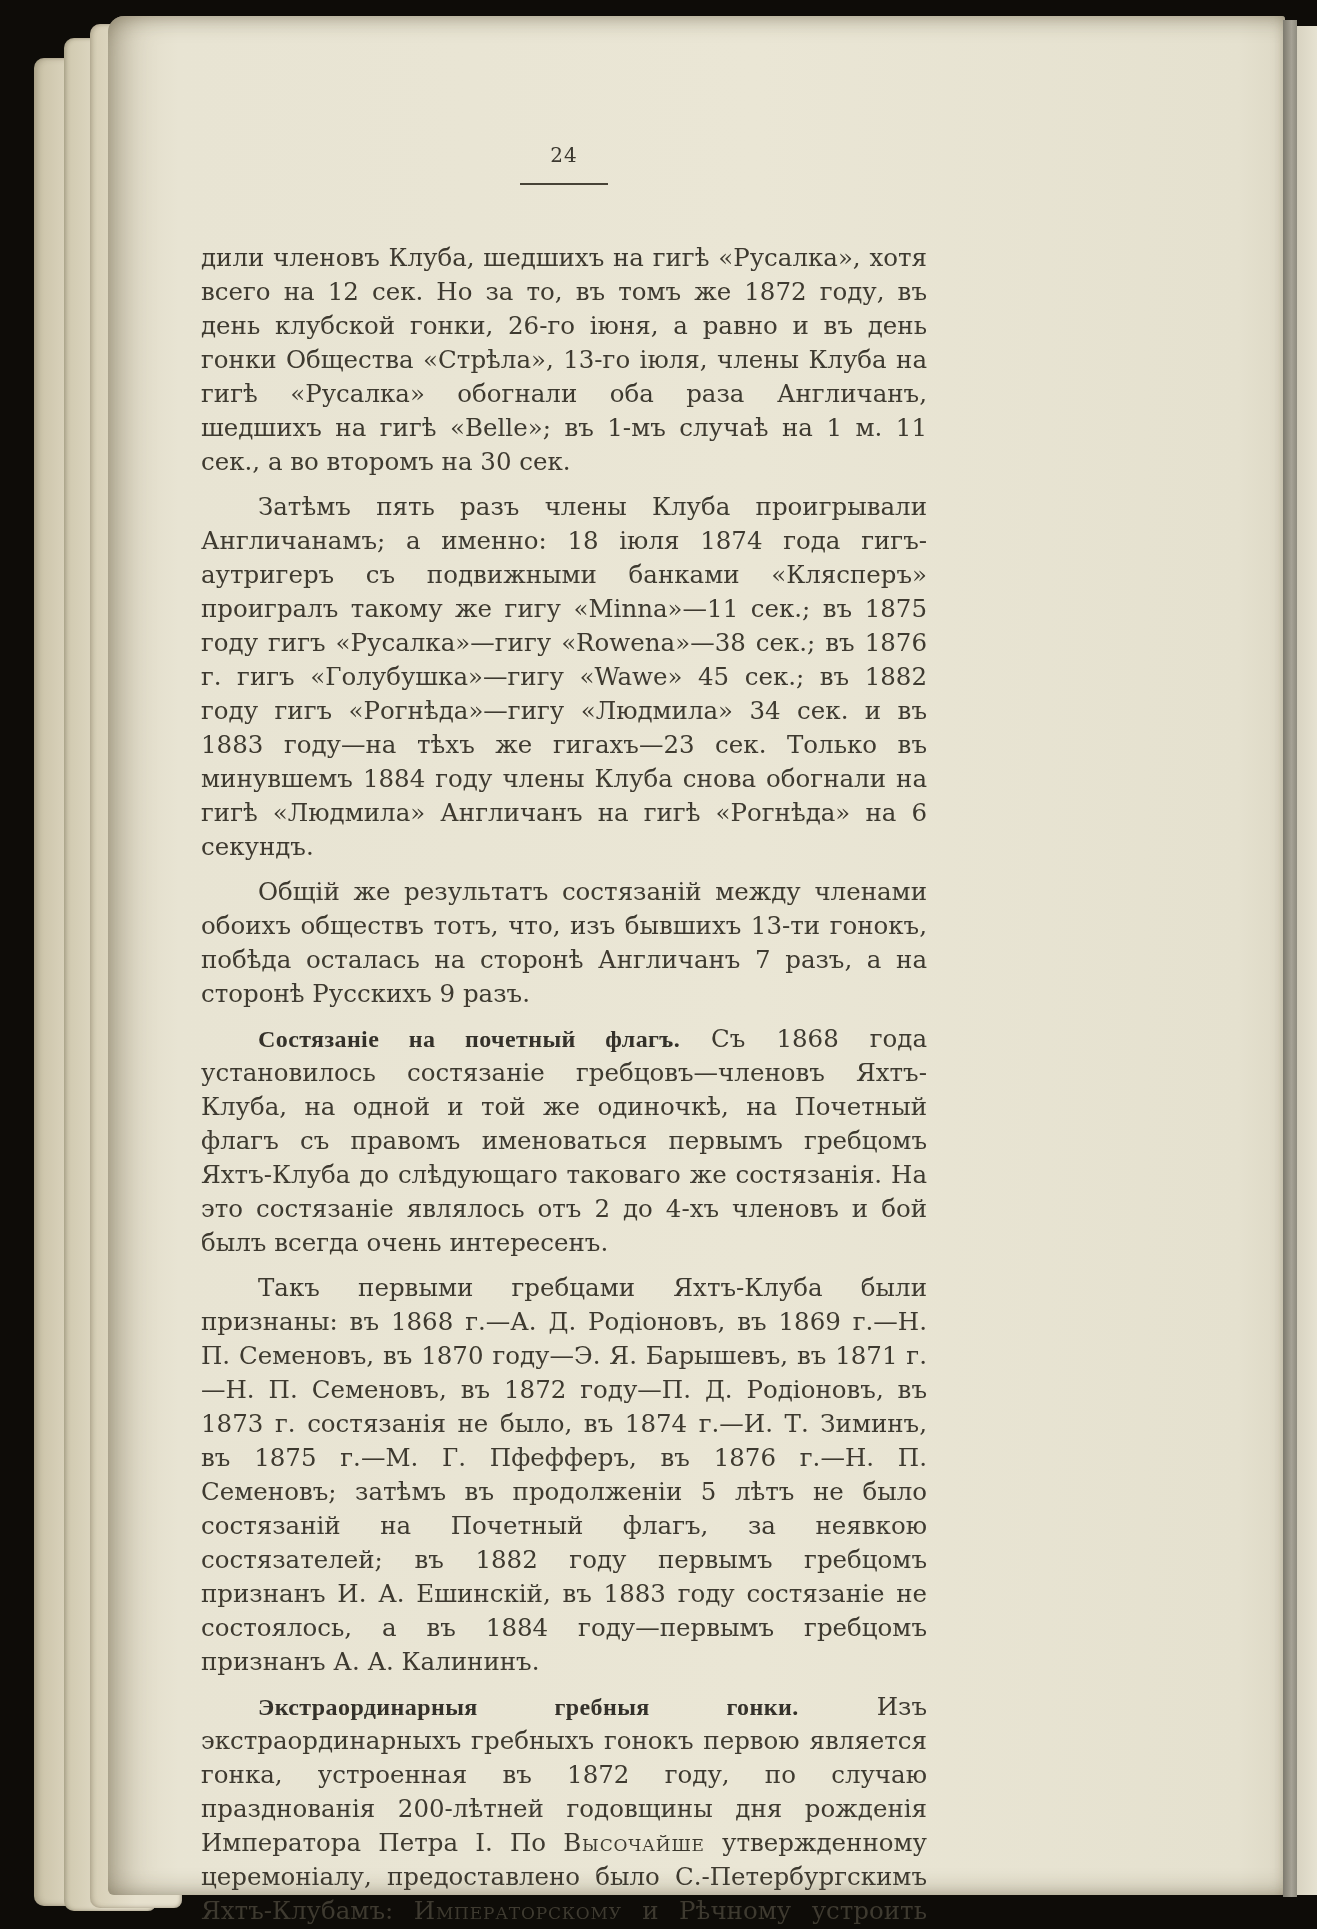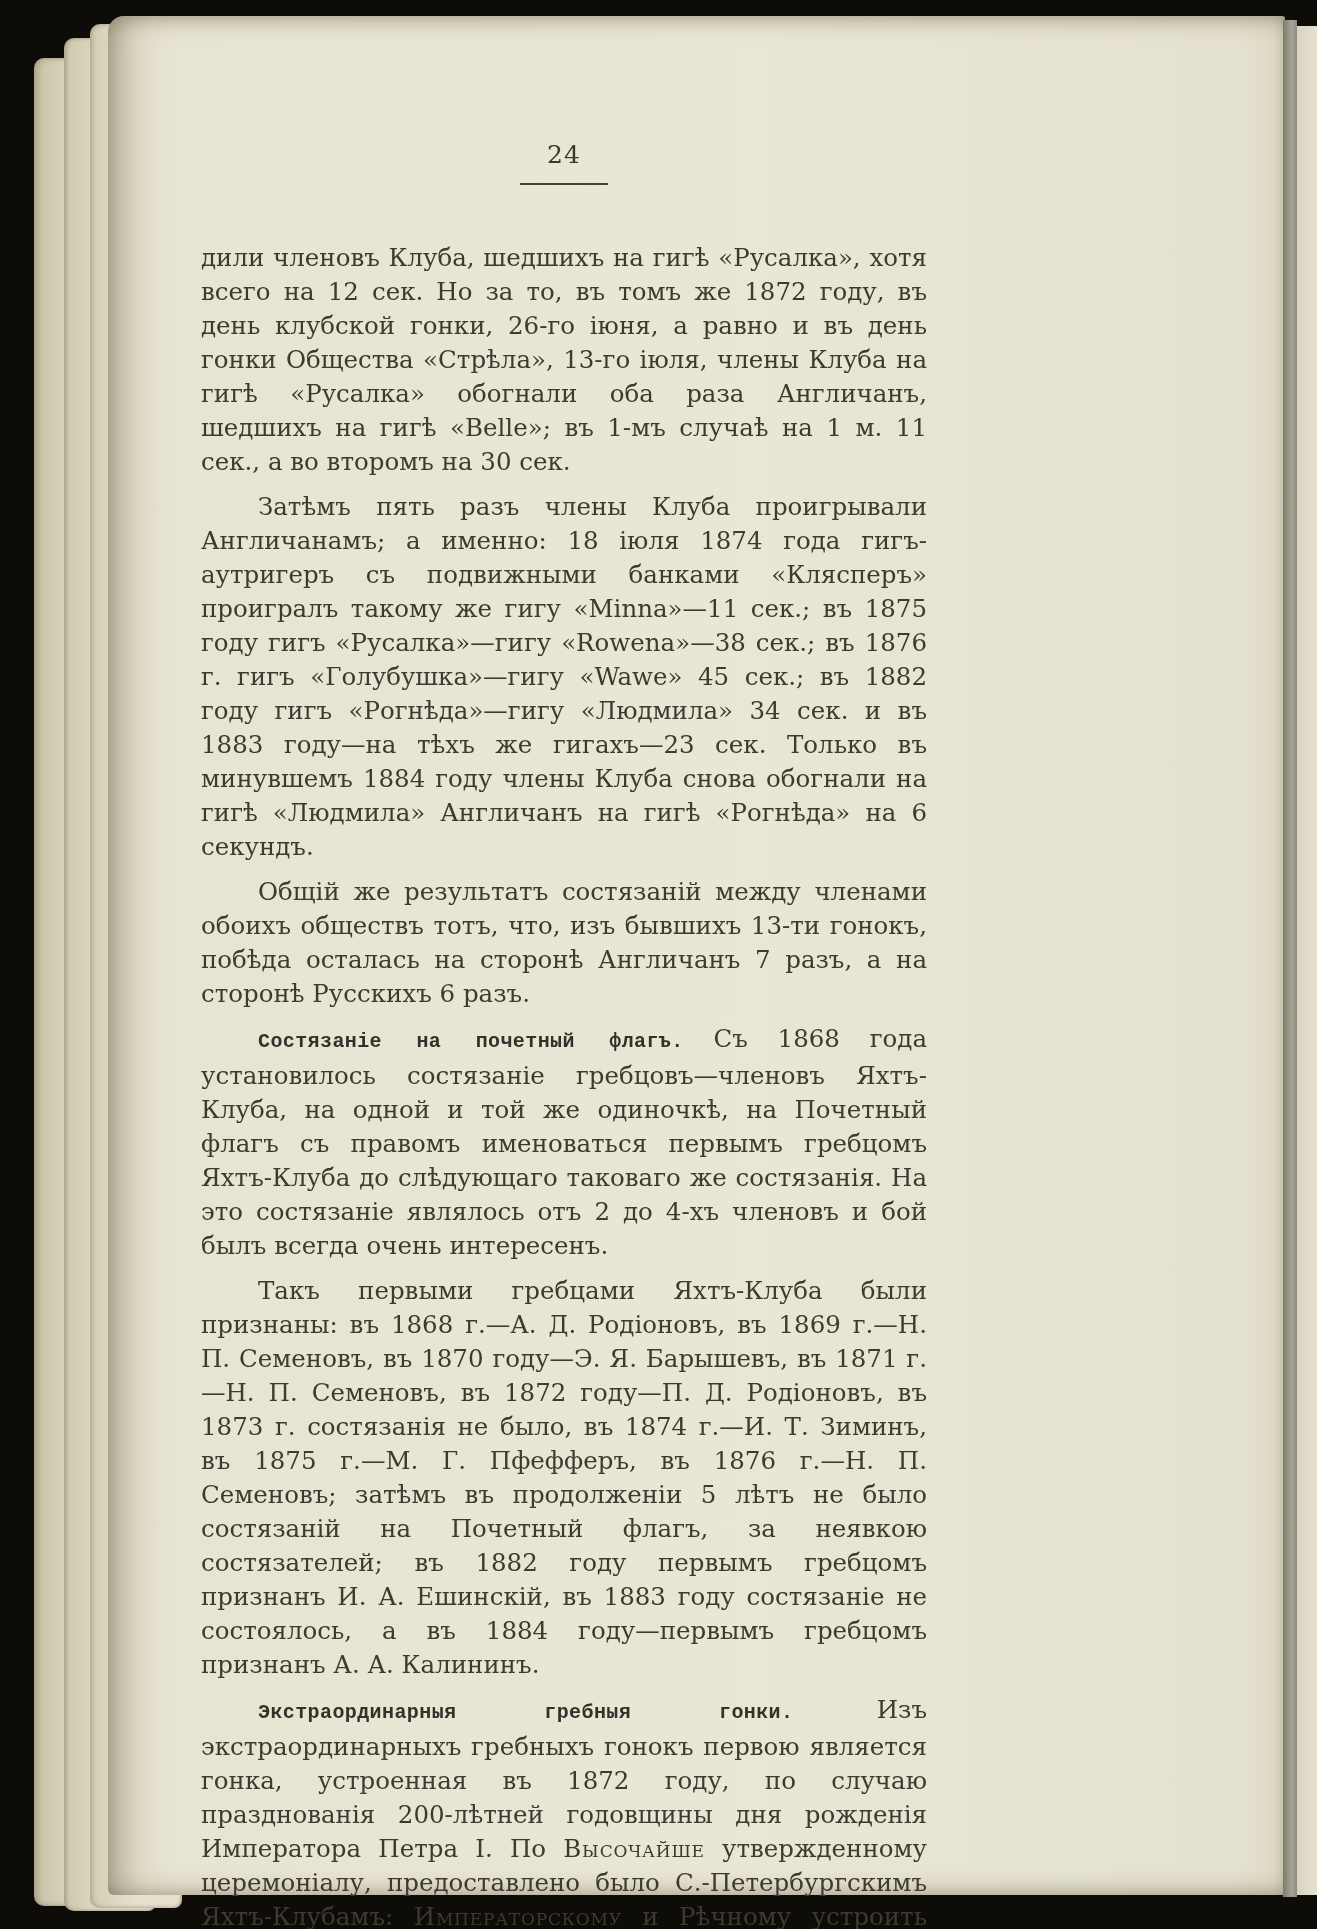--- a/index.html
+++ b/index.html
@@ -29,49 +29,49 @@
       inset -8px 0 14px -8px rgba(110,100,75,.35),
       inset 0 14px 20px -12px rgba(100,90,65,.4),
       inset 0 -14px 20px -12px rgba(100,90,65,.35);}
   
   .gap-strip{position:absolute;left:1283px;top:20px;width:14px;height:1877px;
     background:linear-gradient(90deg,#7d7a6e,#a6a295 60%,#8f8c7f);}
   .next-page{position:absolute;left:1297px;top:26px;width:20px;height:1869px;
     background:linear-gradient(90deg,#d8d3c1,#e6e2d1);}
   
   .content{position:absolute;left:82px;top:122px;width:748px;}
-  .pagenum{width:100%;text-align:center;font-size:25px;line-height:34px;
+  .pagenum{width:100%;text-align:center;font-size:20px;line-height:34px;
     color:#3c3930;letter-spacing:1px;}
   .pagenum-rule{width:88px;margin:11px auto 0;border-top:2.5px solid #474337;
     filter:blur(.3px);}
   .text-block{margin-top:56px;color:#3e3a30;font-size:24.5px;line-height:34px;
     text-align:justify;}
   .text-block p{margin:11px;padding:0;}
   .text-block p.indent{text-indent:57px;}
-  .seg-bold{font-family:Liberation Mono, monospace;font-weight:700;
-    font-size:20px;letter-spacing:.4px;color:#34312a;}
+  .seg-bold{font-family:Liberation Serif, serif;font-weight:700;
+    font-size:24px;letter-spacing:.4px;color:#34312a;}
   .seg-italic{}
   .seg-smallcaps{font-variant:small-caps;letter-spacing:.8px;}
 </style>
 </head>
 <body>
 
 <div class="scene">
   <div class="edge edge-3"></div>
   <div class="edge edge-2"></div>
   <div class="edge edge-1"></div>
 
   <div class="page">
     <div class="content">
       <div class="pagenum">24</div>
       <div class="pagenum-rule"></div>
       <div class="text-block">
           <p class=""><span class="seg-normal">дили членовъ Клуба, шедшихъ на гигѣ «Русалка», хотя всего на 12 сек. Но за то, въ томъ же 1872 году, въ день клубской гонки, 26-го іюня, а равно и въ день гонки Общества «Стрѣла», 13-го іюля, члены Клуба на гигѣ «Русалка» обогнали оба раза Англичанъ, шедшихъ на гигѣ «Belle»; въ 1-мъ случаѣ на 1 м. 11 сек., а во второмъ на 30 сек.</span></p>
           <p class="indent"><span class="seg-normal">Затѣмъ пять разъ члены Клуба проигрывали Англичанамъ; а именно: 18 іюля 1874 года гигъ-аутригеръ съ подвижными банками «Клясперъ» проигралъ такому же гигу «Minna»—11 сек.; въ 1875 году гигъ «Русалка»—гигу «Rowena»—38 сек.; въ 1876 г. гигъ «Голубушка»—гигу «Wawe» 45 сек.; въ 1882 году гигъ «Рогнѣда»—гигу «Людмила» 34 сек. и въ 1883 году—на тѣхъ же гигахъ—23 сек. Только въ минувшемъ 1884 году члены Клуба снова обогнали на гигѣ «Людмила» Англичанъ на гигѣ «Рогнѣда» на 6 секундъ.</span></p>
-          <p class="indent"><span class="seg-normal">Общій же результатъ состязаній между членами обоихъ обществъ тотъ, что, изъ бывшихъ 13-ти гонокъ, побѣда осталась на сторонѣ Англичанъ 7 разъ, а на сторонѣ Русскихъ 6 разъ.</span></p>
+          <p class="indent"><span class="seg-normal">Общій же результатъ состязаній между членами обоихъ обществъ тотъ, что, изъ бывшихъ 13-ти гонокъ, побѣда осталась на сторонѣ Англичанъ 7 разъ, а на сторонѣ Русскихъ 9 разъ.</span></p>
           <p class="indent"><span class="seg-bold">Состязаніе на почетный флагъ.</span><span class="seg-normal"> Съ 1868 года установилось состязаніе гребцовъ—членовъ Яхтъ-Клуба, на одной и той же одиночкѣ, на </span><span class="seg-italic">Почетный флагъ</span><span class="seg-normal"> съ правомъ именоваться </span><span class="seg-italic">первымъ гребцомъ Яхтъ-Клуба</span><span class="seg-normal"> до слѣдующаго таковаго же состязанія. На это состязаніе являлось отъ 2 до 4-хъ членовъ и бой былъ всегда очень интересенъ.</span></p>
           <p class="indent"><span class="seg-normal">Такъ </span><span class="seg-italic">первыми гребцами Яхтъ-Клуба</span><span class="seg-normal"> были признаны: въ 1868 г.—А. Д. Родіоновъ, въ 1869 г.—Н. П. Семеновъ, въ 1870 году—Э. Я. Барышевъ, въ 1871 г.—Н. П. Семеновъ, въ 1872 году—П. Д. Родіоновъ, въ 1873 г. состязанія не было, въ 1874 г.—И. Т. Зиминъ, въ 1875 г.—М. Г. Пфефферъ, въ 1876 г.—Н. П. Семеновъ; затѣмъ въ продолженіи 5 лѣтъ не было состязаній на Почетный флагъ, за неявкою состязателей; въ 1882 году первымъ гребцомъ признанъ И. А. Ешинскій, въ 1883 году состязаніе не состоялось, а въ 1884 году—первымъ гребцомъ признанъ А. А. Калининъ.</span></p>
           <p class="indent"><span class="seg-bold">Экстраординарныя гребныя гонки.</span><span class="seg-normal"> Изъ экстраординарныхъ гребныхъ гонокъ первою является гонка, устроенная въ 1872 году, по случаю празднованія 200-лѣтней годовщины дня рожденія Императора Петра I. По </span><span class="seg-smallcaps">Высочайше</span><span class="seg-normal"> утвержденному церемоніалу, предоставлено было С.-Петербургскимъ Яхтъ-Клубамъ: </span><span class="seg-smallcaps">Императорскому</span><span class="seg-normal"> и Рѣчному устроить гребную гонку на Большой Невѣ у Лѣтняго сада. Гонка состоялась, 30-го мая, изъ 3-хъ разрядовъ: перевозчичьихъ яликовъ, греб-</span></p>
         </div>
     </div>
   </div>
 
   <div class="gap-strip"></div>
   <div class="next-page"></div>
 </div>

